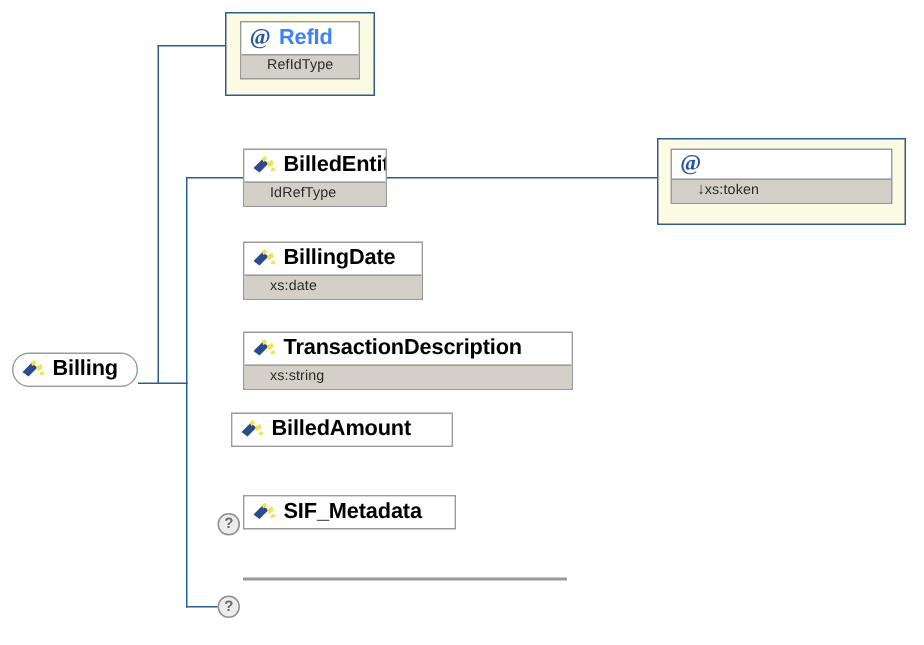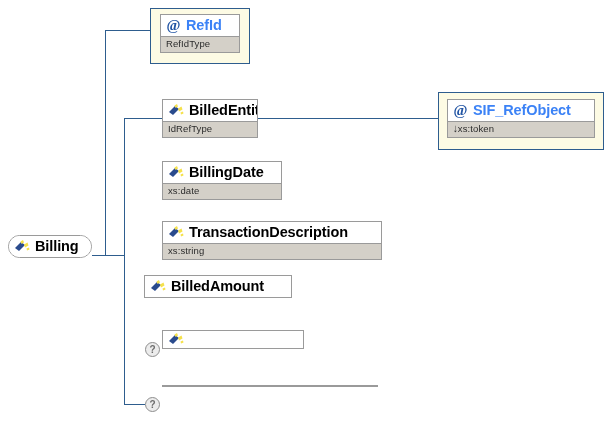--- a/index.html
+++ b/index.html
@@ -49,21 +49,21 @@
   .node .title .label {
     font-size: 14.5px;
     font-weight: bold;
     color: #000000;
     letter-spacing: -0.1px;
     line-height: 17px;
   }
   .node .typebar {
     background: #d4d0c8;
     border-top: 1px solid #9a9a9a;
-    padding: 1px 5px 2px 5px;
+    padding: 1px 5px 2px 17px;
     font-size: 9.5px;
     color: #2b2b2b;
     line-height: 12px;
     white-space: nowrap;
     letter-spacing: 0.1px;
   }
 
   
   .attr-frame {
     position: absolute;
@@ -177,21 +177,20 @@
       </span>
       <span class="label">BilledEntity</span>
     </div>
     <div class="typebar">IdRefType</div>
   </div>
 
   <div class="attr-frame" style="left:438px; top:92px; width:166px; height:58px;"></div>
   <div class="node attr-node" style="left:447px; top:99px; width:148px;">
     <div class="title">
       <span class="ico ico-at">@</span>
-      <span class="label">SIF_RefObject</span>
     </div>
     <div class="typebar">
       <span class="restrict-arrow">↓</span><span>xs:token</span>
     </div>
   </div>
 
   <div class="node" style="left:162px; top:221px; width:220px;">
     <div class="title">
       <span class="ico ico-element">
         <svg width="16" height="13" viewBox="0 0 16 13">
@@ -214,21 +213,21 @@
           <polygon points="6.5,1.5 9,0 10,2.5 7.5,4" fill="#f5e14b"></polygon>
           <polygon points="10,4.5 13.5,2.5 14.5,5.5 11,7.5" fill="#f5e14b"></polygon>
           <polygon points="12.5,8.5 15,7.5 15.5,9.5 13,10.5" fill="#f5e14b"></polygon>
         </svg>
       </span>
       <span class="label">BillingDate</span>
     </div>
     <div class="typebar">xs:date</div>
   </div>
 
-  <div class="node" style="left:144px; top:275px; width:148px;">
+  <div class="node" style="left:154px; top:275px; width:148px;">
     <div class="title">
       <span class="ico ico-element">
         <svg width="16" height="13" viewBox="0 0 16 13">
           <polygon points="1,8 7,2 11,5 5,11" fill="#2a4b8d"></polygon>
           <polygon points="6.5,1.5 9,0 10,2.5 7.5,4" fill="#f5e14b"></polygon>
           <polygon points="10,4.5 13.5,2.5 14.5,5.5 11,7.5" fill="#f5e14b"></polygon>
           <polygon points="12.5,8.5 15,7.5 15.5,9.5 13,10.5" fill="#f5e14b"></polygon>
         </svg>
       </span>
       <span class="label">BilledAmount</span>
@@ -239,20 +238,21 @@
   <div class="node" style="left:162px; top:330px; width:142px;">
     <div class="title">
       <span class="ico ico-element">
         <svg width="16" height="13" viewBox="0 0 16 13">
           <polygon points="1,8 7,2 11,5 5,11" fill="#2a4b8d"></polygon>
           <polygon points="6.5,1.5 9,0 10,2.5 7.5,4" fill="#f5e14b"></polygon>
           <polygon points="10,4.5 13.5,2.5 14.5,5.5 11,7.5" fill="#f5e14b"></polygon>
           <polygon points="12.5,8.5 15,7.5 15.5,9.5 13,10.5" fill="#f5e14b"></polygon>
         </svg>
       </span>
+      <span class="label">SIF_Metadata</span>
     </div>
   </div>
 
   <div class="opt-marker" style="left:145px; top:397px;">?</div>
   <div class="node" style="left:162px; top:385px; width:216px;">
   </div>
 
 </div>
 
 </body></html>

